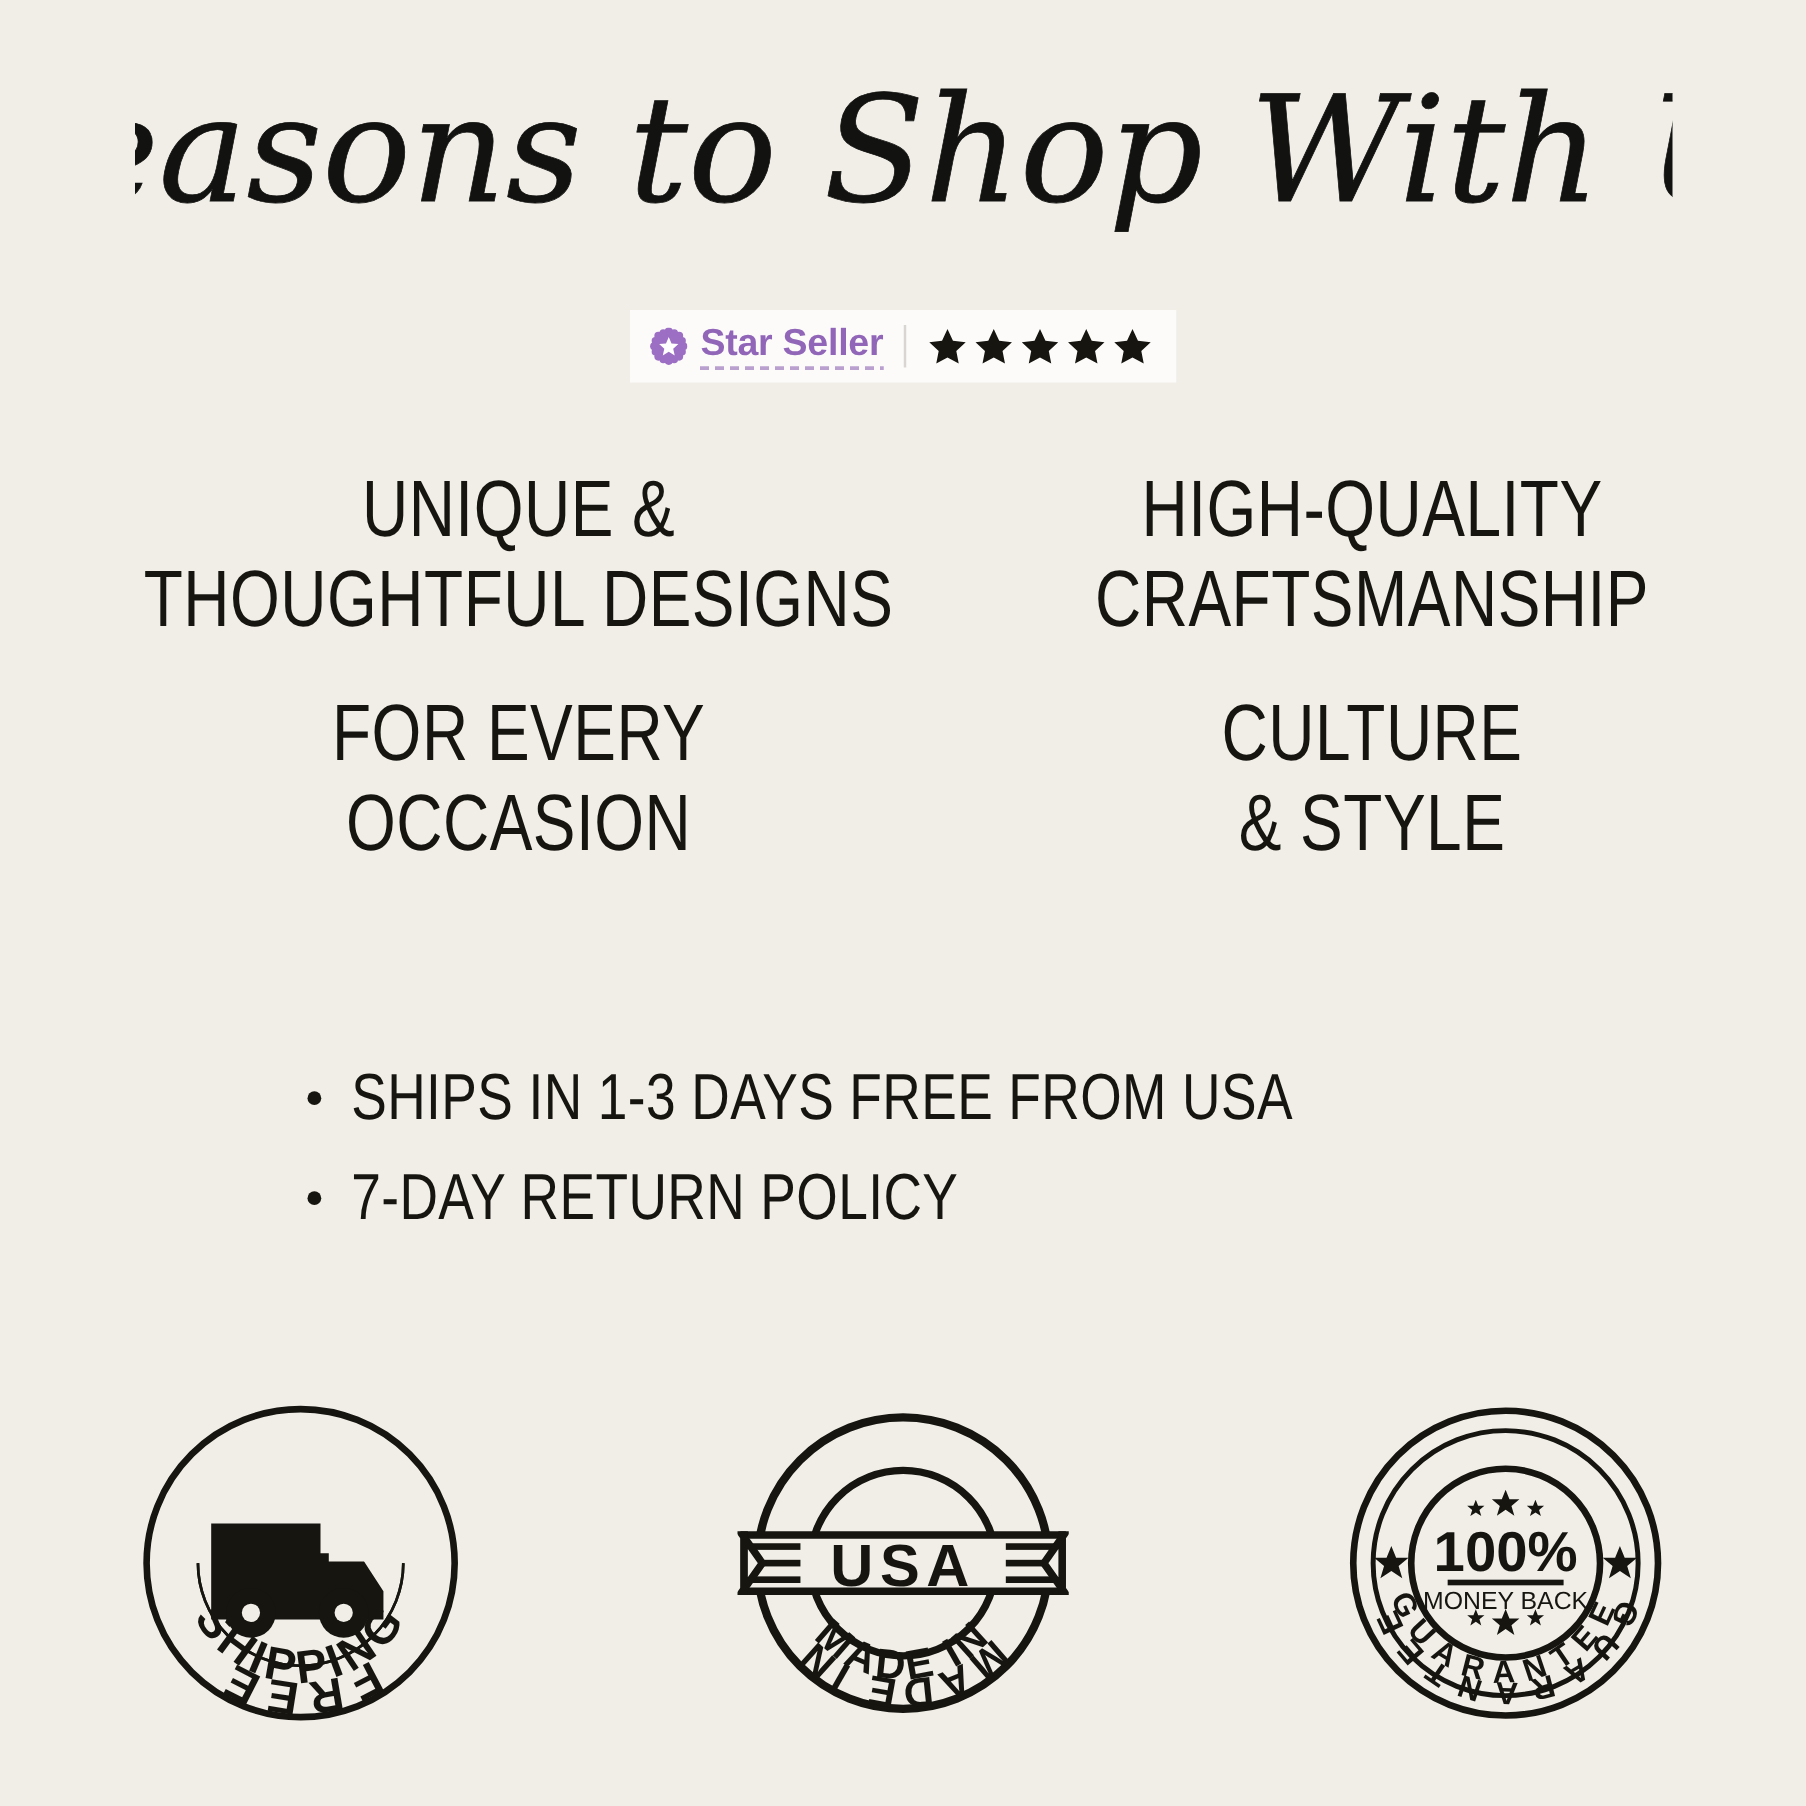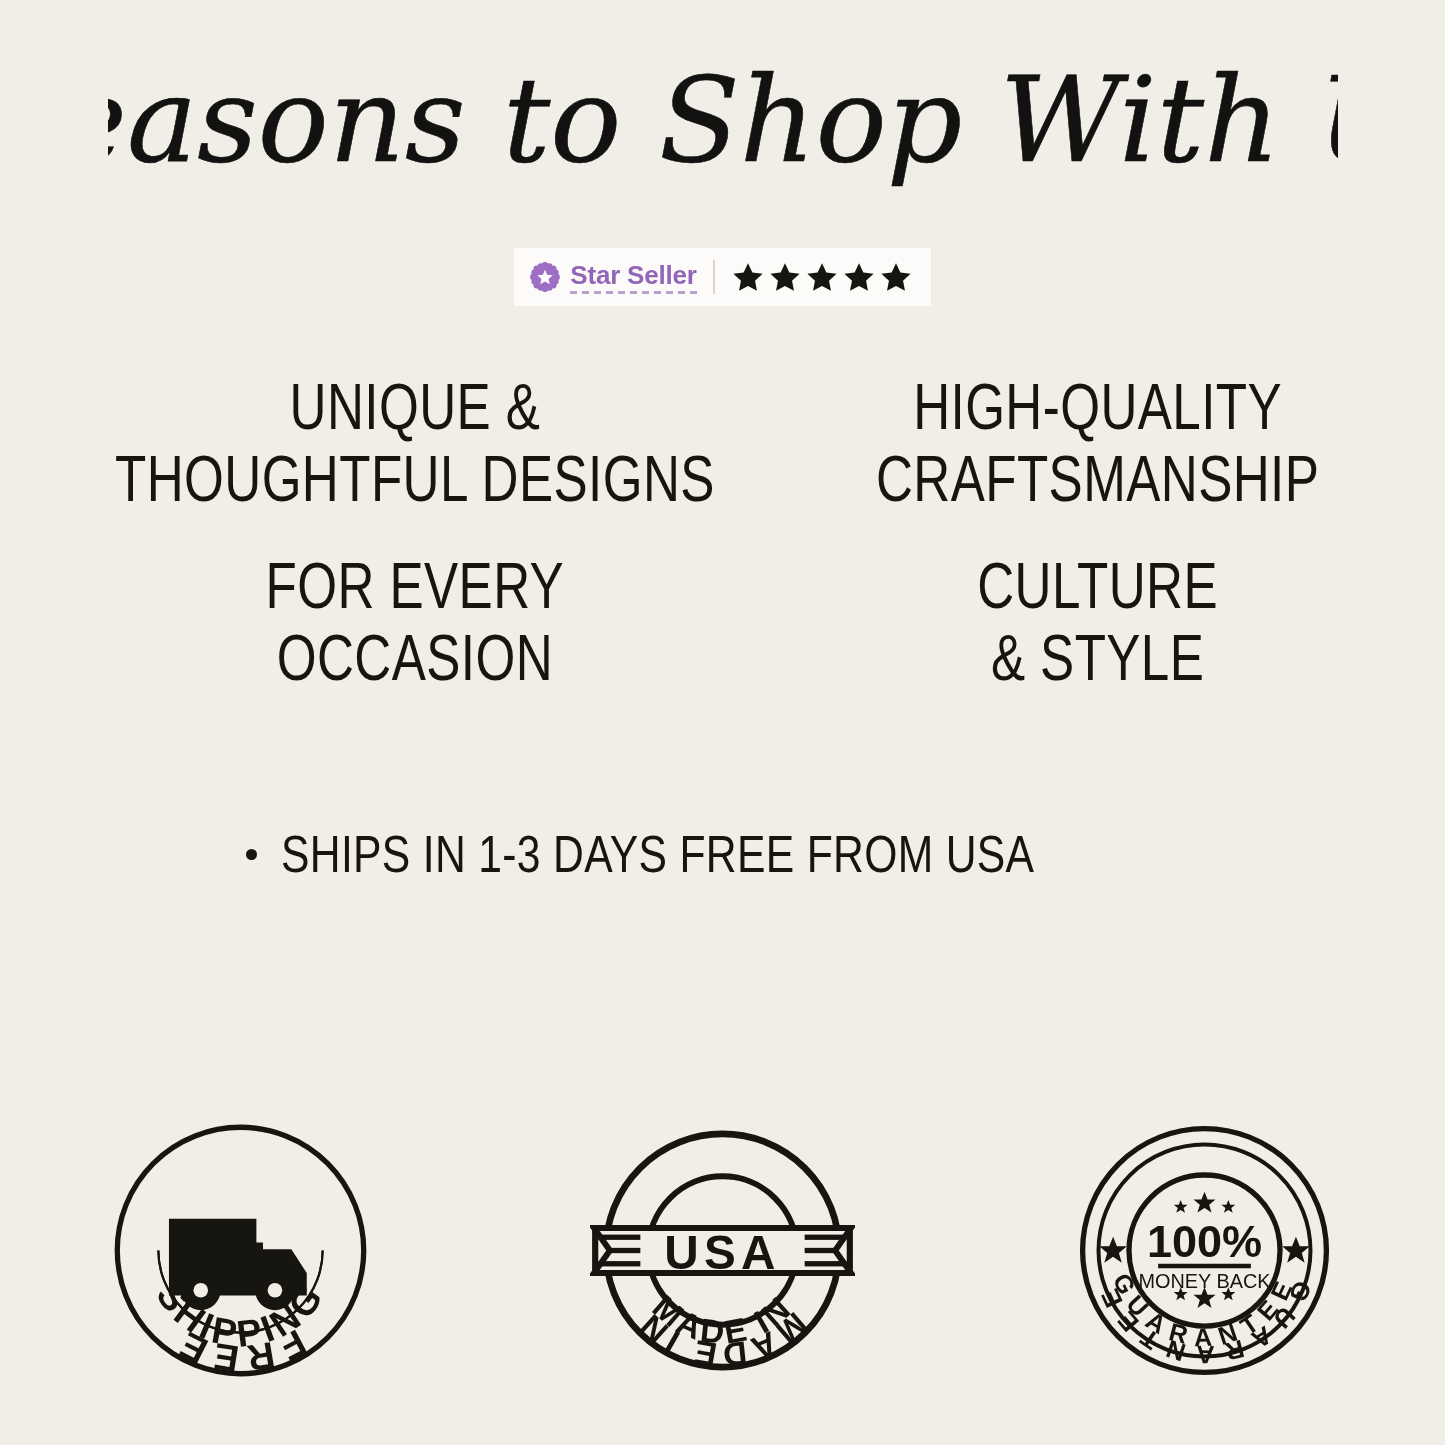--- a/index.html
+++ b/index.html
@@ -46,21 +46,21 @@
   }
   .ss-left {
     display: flex;
     align-items: center;
     gap: 10px;
     padding-right: 16px;
   }
   .ss-rosette { width: 30px; height: 30px; display:block; }
   .ss-text {
     font-family: "Liberation Sans", sans-serif;
-    font-size: 26px;
+    font-size: 30px;
     font-weight: 700;
     color: #9166B8;
     letter-spacing: -0.2px;
     line-height: 1;
     position: relative;
     padding-bottom: 4px;
     white-space: nowrap;
   }
   .ss-text::after {
     content: "";
@@ -102,21 +102,21 @@
     letter-spacing: 0.5px;
     transform: scaleX(0.80);
     transform-origin: center center;
     white-space: nowrap;
   }
   .feature .ln { display: block; }
 
   
   .bullets {
     position: absolute;
-    top: 824px;
+    top: 848px;
     left: 0;
     width: 1445px;
     display: flex;
     justify-content: center;
   }
   .bullets ul {
     list-style: none;
     margin: 0;
     padding: 0;
   }
@@ -233,20 +233,24 @@
       <span class="ln">&amp; STYLE</span>
     </div>
   </div>
 
 <div class="bullets">
   <ul id="bullet-list">
       <li>
         <span class="dot"></span>
         <span class="btxt">SHIPS IN 1-3  DAYS FREE FROM USA</span>
       </li>
+      <li>
+        <span class="dot"></span>
+        <span class="btxt">7-DAY RETURN POLICY</span>
+      </li>
     </ul>
 </div>
 
 <div class="seals">
 
   <div class="seal-slot">
   <svg class="seal" viewBox="0 0 200 200">
     <defs>
       <path id="fsTop" d="M 100,100 m -72,0 a 72,72 0 0 1 144,0" fill="none" transform="rotate(180 100 100)"></path>
       <path id="fsBot" d="M 100,100 m -72,0 a 72,72 0 0 0 144,0" fill="none"></path>

